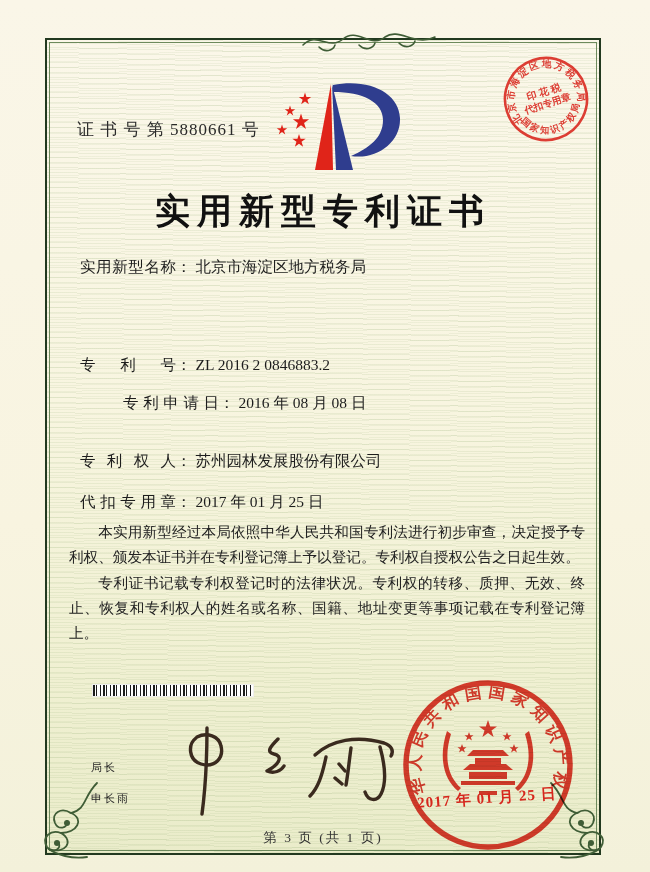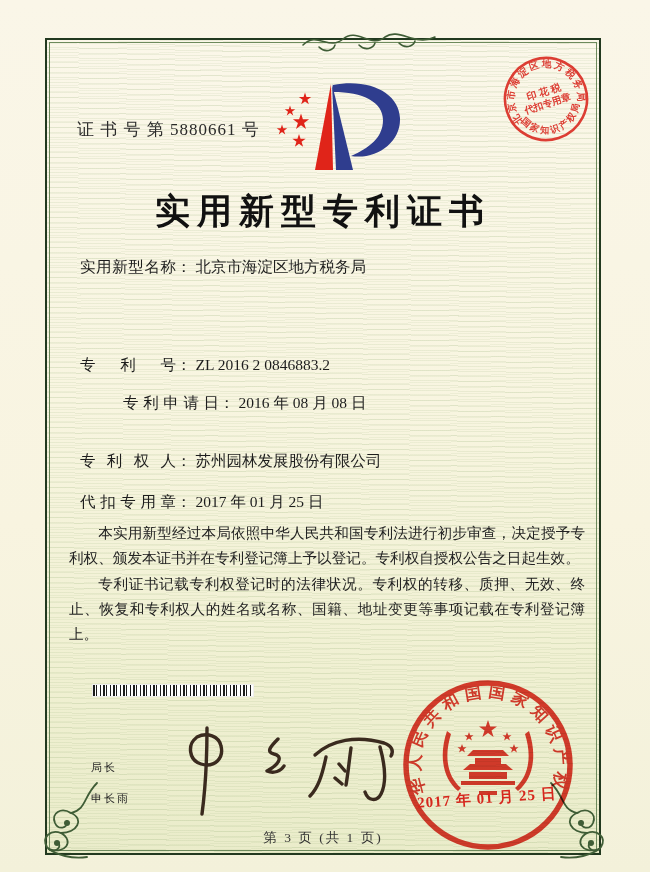--- a/index.html
+++ b/index.html
@@ -25,21 +25,21 @@
     content:""; position:absolute; inset:2px; border:1px solid #6d8a5c; pointer-events:none;
   }
   .abs { position:absolute; }
   .cert-no { left:30px; top:78px; font-size:17px; letter-spacing:1px; color:#2a2a2a; }
   .title { left:0; right:0; top:148px; text-align:center; font-size:35px; font-weight:bold; letter-spacing:7px; color:#111; }
   .fields { left:33px; top:217px; right:24px; height:270px; }
   .frow { position:absolute; left:0; right:0; font-size:15.5px; white-space:nowrap; }
   .flabel { display:inline-block; width:96px; text-align:justify; text-align-last:justify; vertical-align:bottom; }
   .fvalue { margin-left:4px; }
   .body-text { left:22px; right:14px; top:481px; font-size:14.6px; line-height:25.3px; text-align:justify; color:#222; }
-  .body-text p { text-indent:2em; }
+  .body-text p { text-indent:2em;font-family:Liberation Mono, monospace; }
   .barcode {
     left:45px; top:644px; width:162px; height:13px; background:
       repeating-linear-gradient(90deg,#1c1c1c 0 2px,#fff 2px 3px,#1c1c1c 3px 4px,#fff 4px 7px,#1c1c1c 7px 8px,#fff 8px 10px);
     border:1px solid #eee;
   }
   .director { left:44px; top:712px; font-size:11px; line-height:31px; color:#222; letter-spacing:2px; }
   .sig { left:132px; top:682px; }
   .footer { left:0; right:0; top:789px; text-align:center; font-size:13.5px; color:#333; letter-spacing:2px; }
   .tax-stamp { left:454px; top:14px; transform:rotate(-18deg); opacity:.88; }
   .main-seal { left:352px; top:636px; mix-blend-mode:multiply; opacity:.93; }

